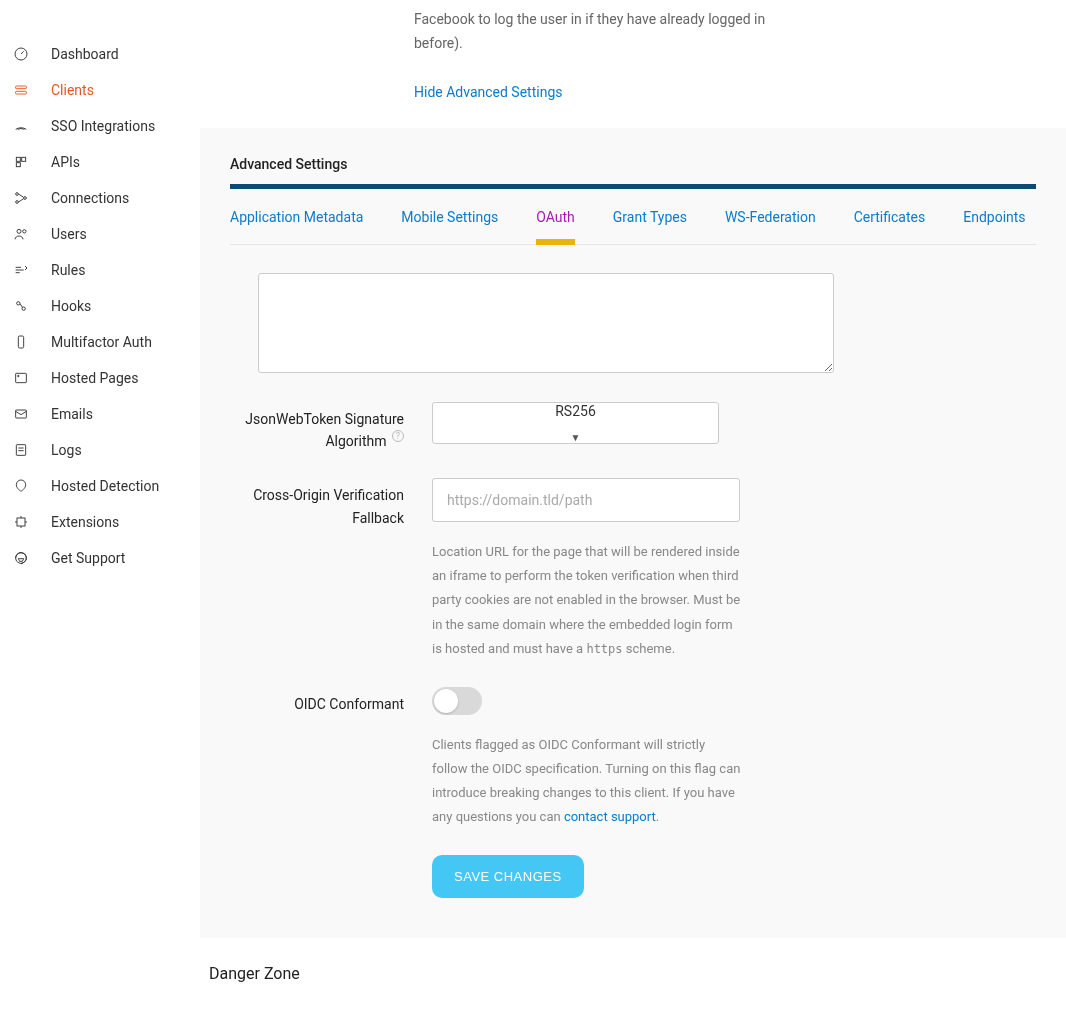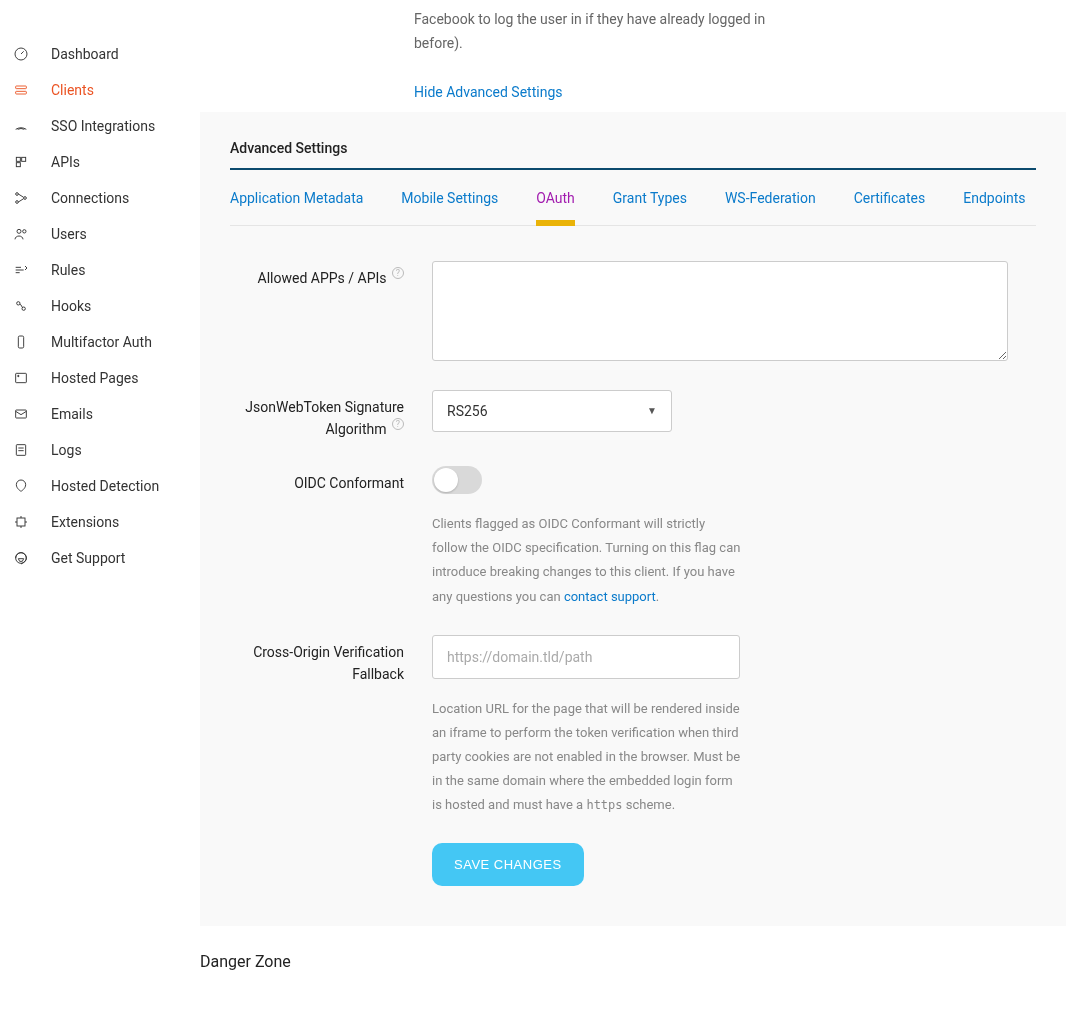--- a/index.html
+++ b/index.html
@@ -53,39 +53,39 @@
   .top-text {
     color: #666;
     font-size: 14px;
     margin: 8px 0 28px 214px;
     max-width: 370px;
     line-height: 1.7;
   }
   .hide-adv {
     color: #0b7bcb;
     font-size: 14px;
-    margin: 20px 0 12px 214px;
+    margin: 20px 0 28px 214px;
     cursor: pointer;
   }
   .adv-panel {
     background: #f9f9f9;
     padding: 28px 30px 40px 30px;
   }
   .adv-title {
     font-size: 14px;
     font-weight: 500;
     color: #222;
     padding-bottom: 12px;
-    border-bottom: 2px solid #0c4a6e;
+    border-bottom: 5px solid #0c4a6e;
   }
   .tabs {
     display: flex;
     border-bottom: 1px solid #e5e5e5;
     margin-top: 20px;
-    margin-bottom: 35px;
+    margin-bottom: 28px;
   }
   .tab {
     padding: 0 0 14px 0;
     margin-right: 38px;
     color: #0b7bcb;
     font-size: 14px;
     cursor: pointer;
   }
   .tab:last-child { margin-right: 0; text-align: right; }
   .tab.active {
@@ -130,32 +130,33 @@
     height: 100px;
     border: 1px solid #ccc;
     border-radius: 3px;
     padding: 8px;
     font-family: inherit;
     font-size: 14px;
     resize: both;
     background: #fff;
   }
   .select {
-    width: 240px;
+    width: 287px;
     height: 42px;
     border: 1px solid #ccc;
     border-radius: 3px;
     background: #fff;
     padding: 0 14px;
     display: flex;
     align-items: center;
     justify-content: space-between;
     font-size: 14px;
     color: #333;
     cursor: pointer;
+    flex-direction: column;
   }
   .select .caret {
     font-size: 10px;
     color: #555;
   }
   .toggle {
     width: 50px;
     height: 28px;
     border-radius: 14px;
     background: #d9d9d9;
@@ -203,21 +204,21 @@
     padding: 14px 22px;
     font-size: 13px;
     letter-spacing: 0.5px;
     border-radius: 10px;
     cursor: pointer;
     font-weight: 500;
   }
   .danger {
     font-size: 16px;
     color: #222;
-    margin: 26px 0 0 0;
+    margin: 26px 0 0 9px;
   }
 </style>
 </head>
 <body>
 
 <div class="layout">
 
   <div class="sidebar">
     <div class="sidebar-item">
       <span class="icon">
@@ -377,64 +378,60 @@
         <div class="tab">Application Metadata</div>
         <div class="tab">Mobile Settings</div>
         <div class="tab active">OAuth</div>
         <div class="tab">Grant Types</div>
         <div class="tab">WS-Federation</div>
         <div class="tab">Certificates</div>
         <div class="tab">Endpoints</div>
       </div>
 
       <div class="form-row">
-        <div class="form-label">
-          <span>Allowed APPs / APIs</span>
-          <span class="help-icon">?</span>
-        </div>
         <div class="form-field">
           <textarea class="apps" style=""></textarea>
         </div>
       </div>
 
       <div class="form-row">
         <div class="form-label">
           <span>JsonWebToken Signature Algorithm</span>
           <span class="help-icon">?</span>
         </div>
         <div class="form-field">
           <div class="select">
             <span>RS256</span>
             <span class="caret">▼</span>
+          </div>
+        </div>
+      </div>
+
+      <div class="form-row">
+        <div class="form-label">Cross-Origin Verification Fallback</div>
+        <div class="form-field">
+          <input class="text-input" type="text" placeholder="https://domain.tld/path" style="">
+          <div class="field-desc">
+            <span>Location URL for the page that will be rendered inside an iframe to perform the token verification when third party cookies are not enabled in the browser. Must be in the same domain where the embedded login form is hosted and must have a </span> <span class="code-inline">https</span> <span> scheme.</span>
           </div>
         </div>
       </div>
 
       <div class="form-row">
         <div class="form-label">OIDC Conformant</div>
         <div class="form-field">
           <div class="toggle">
             <div class="toggle-knob"></div>
           </div>
           <div class="field-desc">
             <span>Clients flagged as OIDC Conformant will strictly follow the OIDC specification. Turning on this flag can introduce breaking changes to this client. If you have any questions you can </span><a>contact support</a><span>.</span>
           </div>
         </div>
       </div>
 
-      <div class="form-row">
-        <div class="form-label">Cross-Origin Verification Fallback</div>
-        <div class="form-field">
-          <input class="text-input" type="text" placeholder="https://domain.tld/path" style="">
-          <div class="field-desc">
-            <span>Location URL for the page that will be rendered inside an iframe to perform the token verification when third party cookies are not enabled in the browser. Must be in the same domain where the embedded login form is hosted and must have a </span> <span class="code-inline">https</span> <span> scheme.</span>
-          </div>
-        </div>
-      </div>
-
       <div class="form-row" style="margin-bottom:0;">
         <div class="form-label"></div>
         <div class="form-field">
           <button class="save-btn">SAVE CHANGES</button>
         </div>
       </div>
     </div>
 
     <div class="danger">Danger Zone</div>
   </div>

